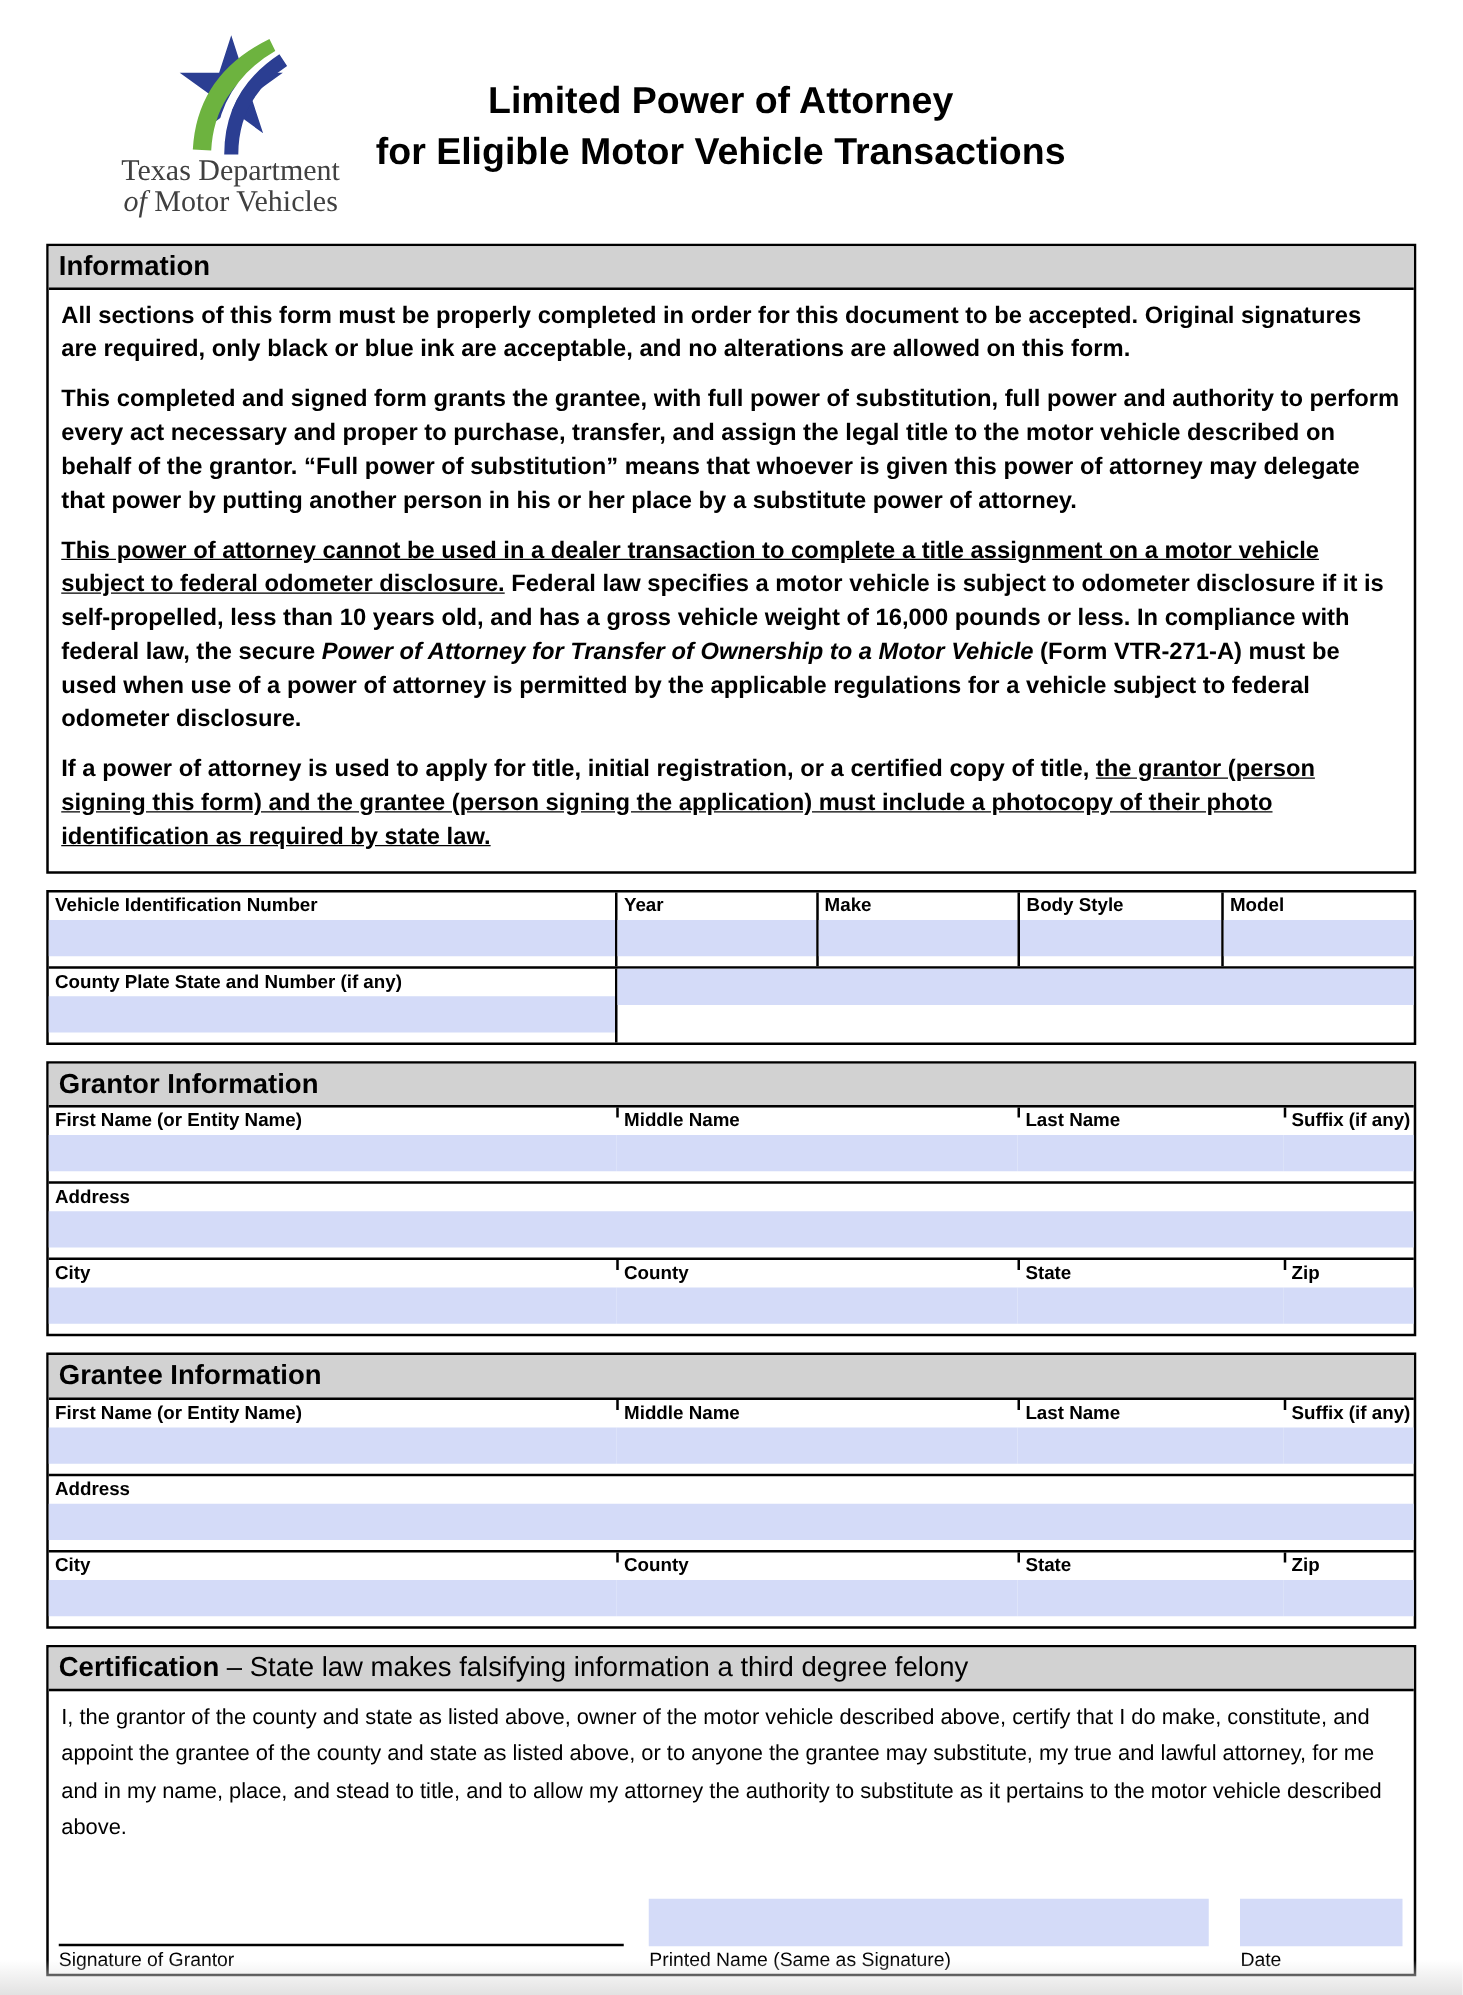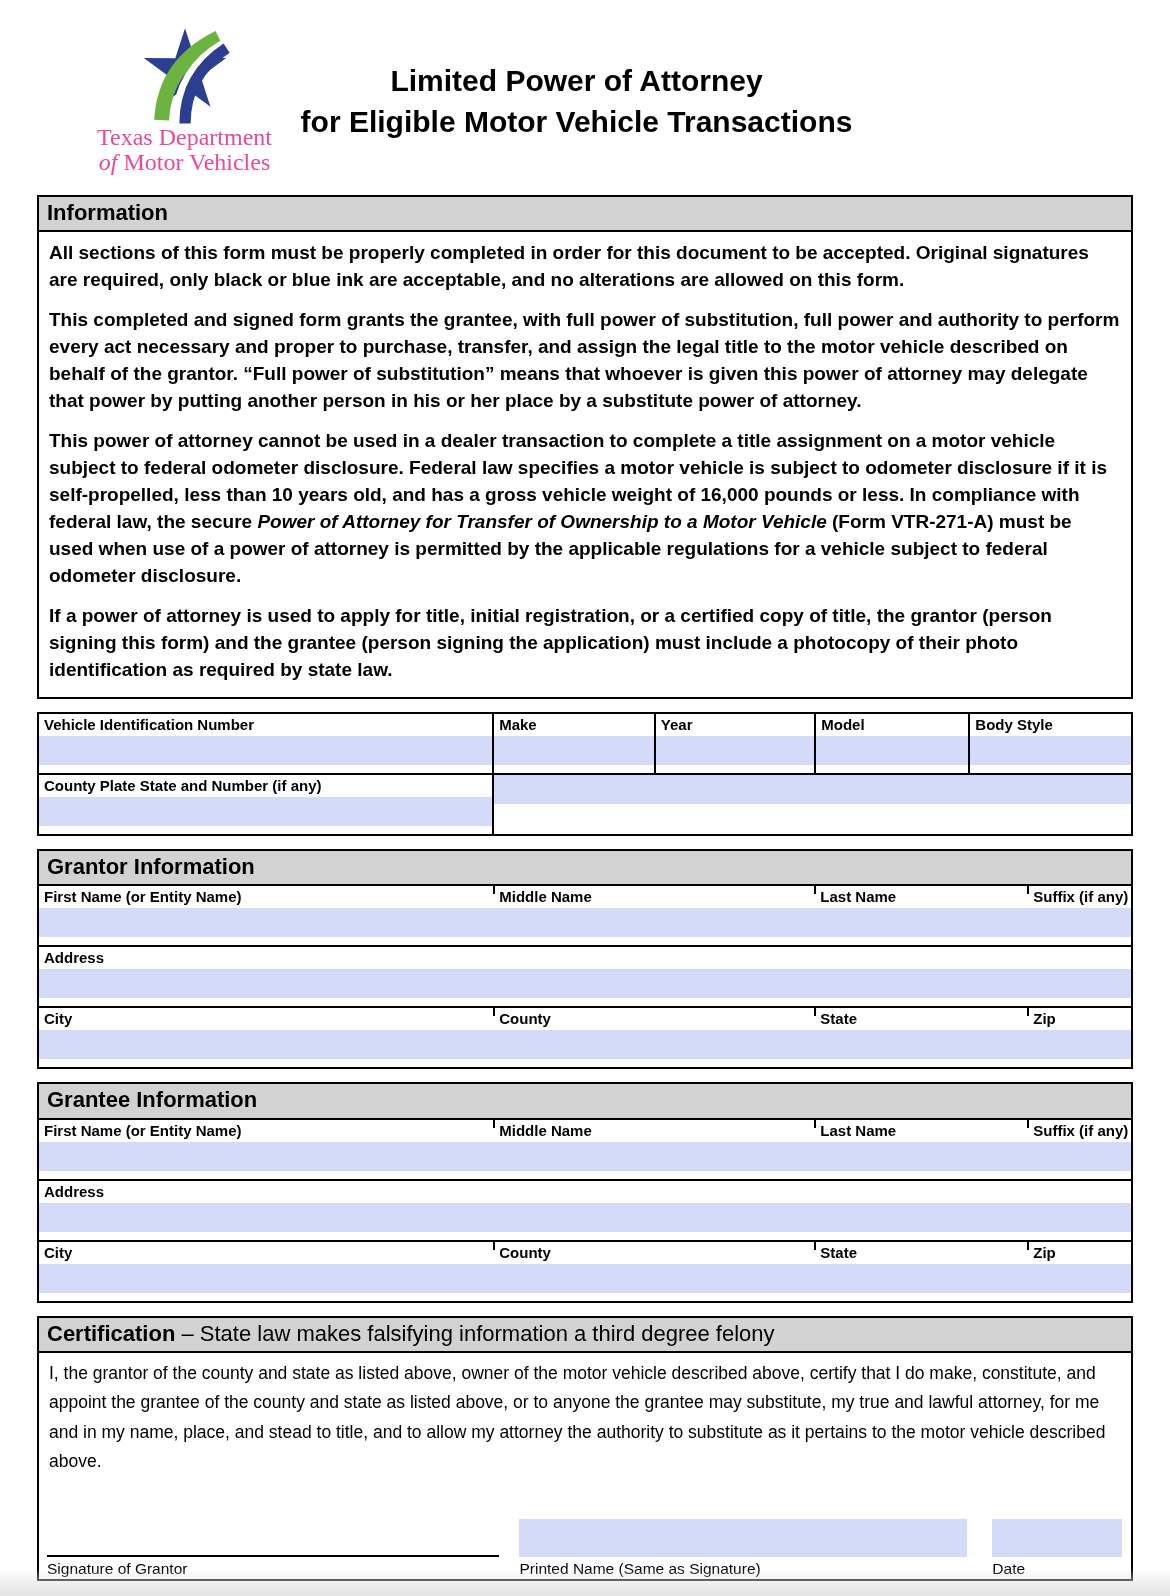--- a/index.html
+++ b/index.html
@@ -7,33 +7,33 @@
     width:1170px; height:1596px; position:relative; overflow:hidden;
     background:#ffffff; color:#000;
     font-family:"Liberation Sans", sans-serif;
   }
   .content { padding:0 37px; position:relative; }
 
   
   .form-header { position:relative; height:182px; }
   .logo { position:absolute; left:45px; top:26px; width:205px; text-align:center; }
   .logo svg { width:104px; height:98px; display:block; margin:0 auto; }
-  .logo-text { font-family:"Liberation Serif", serif; font-size:24px; line-height:1.03; color:#ec4899; margin-top:1px; }
+  .logo-text { font-family:"Liberation Serif", serif; font-size:24px; line-height:1.03; color:#404040; margin-top:1px; }
   .title { position:absolute; left:0; right:17px; top:60px; text-align:center;
            font-weight:bold; font-size:30px; line-height:1.38; }
 
   
   .box { border:2px solid #000; margin-top:13px; }
   .sec-head { background:#d2d2d2; border-bottom:2px solid #000; padding:3px 8px 4px; font-size:22px; font-weight:bold; line-height:1.2; }
   .sec-head .rest { font-weight:normal; }
 
   
   .info-body { padding:8px 10px 0; font-weight:bold; font-size:19px; line-height:1.42; }
   .info-body p { margin:0 0 13px; }
-  .u { }
+  .u { text-decoration:underline; }
 
   
   .vrow { display:flex; border-bottom:2px solid #000; }
   .vrow.last { border-bottom:none; }
   .vcell { box-sizing:border-box; }
   .vcell + .vcell { border-left:2px solid #000; }
   .lbl { font-weight:bold; font-size:15px; padding:2px 20px 2px 5px; white-space:nowrap; overflow:hidden; height:18px; }
   .field { background:#d4dbf8; height:29px; margin:0 0 8px 0; border:none; outline:none;
            display:block; width:100%; box-sizing:border-box; font-size:16px; padding:0 4px; }
 
@@ -95,34 +95,34 @@
       <p><span>If a power of attorney is used to apply for title, initial registration, or a certified copy of title, </span><span class="u">the grantor (person signing this form) and the grantee (person signing the application) must include a photocopy of their photo identification as required by state law.</span></p>
     </div>
   </section>
 
   <section class="box">
     <div class="vrow">
       <div class="vcell" style="width:41.5%">
         <div class="lbl">Vehicle Identification Number</div>
         <input class="field" style="">
       </div>
+      <div class="vcell" style="width:14.7%">
+        <div class="lbl">Year</div>
+        <input class="field" style="">
+      </div>
       <div class="vcell" style="width:14.8%">
         <div class="lbl">Make</div>
         <input class="field" style="">
       </div>
-      <div class="vcell" style="width:14.7%">
-        <div class="lbl">Year</div>
+      <div class="vcell" style="width:14.9%">
+        <div class="lbl">Body Style</div>
         <input class="field" style="">
       </div>
       <div class="vcell" style="flex:1">
         <div class="lbl">Model</div>
-        <input class="field" style="">
-      </div>
-      <div class="vcell" style="width:14.9%">
-        <div class="lbl">Body Style</div>
         <input class="field" style="">
       </div>
     </div>
     <div class="vrow last">
       <div class="vcell" style="width:41.5%">
         <div class="lbl">County Plate State and Number (if any)</div>
         <input class="field" style="">
       </div>
       <div class="vcell" style="flex:1">
         <input class="field" style="">

